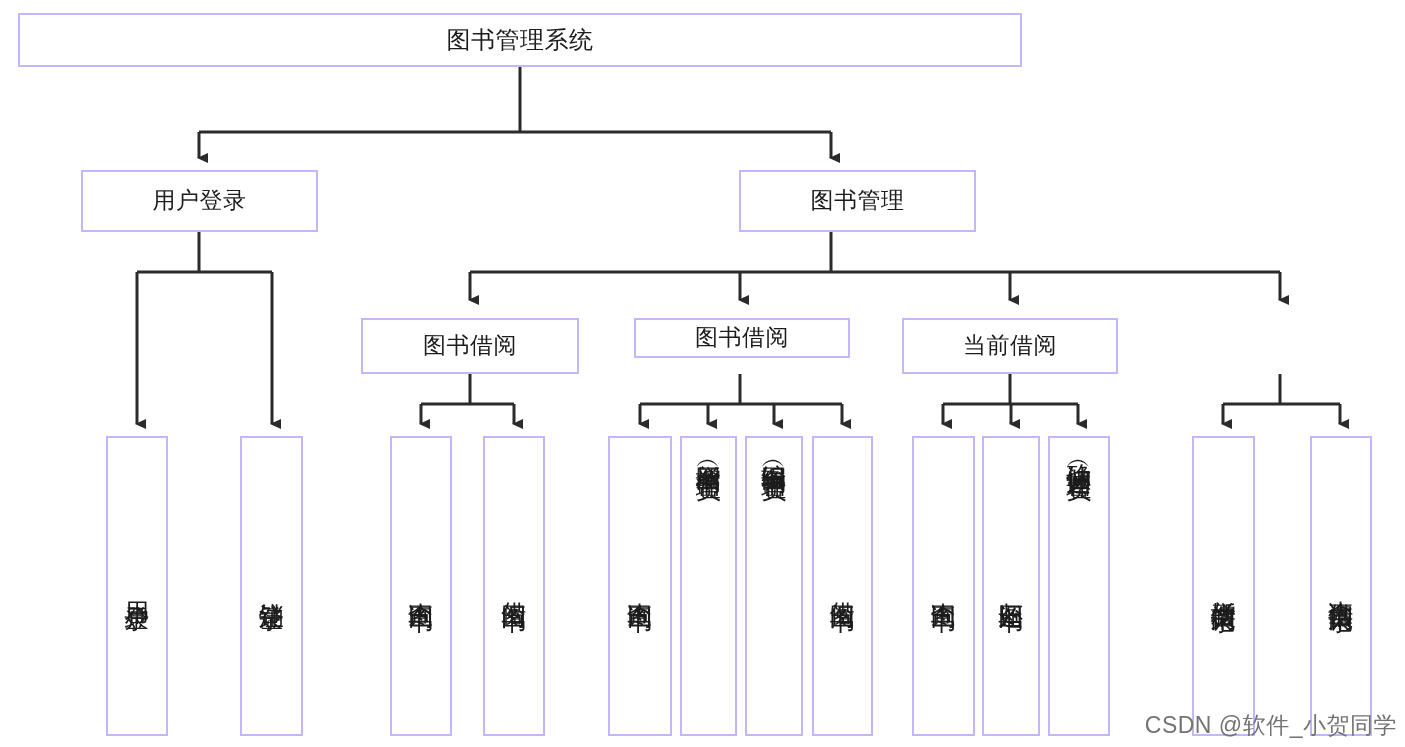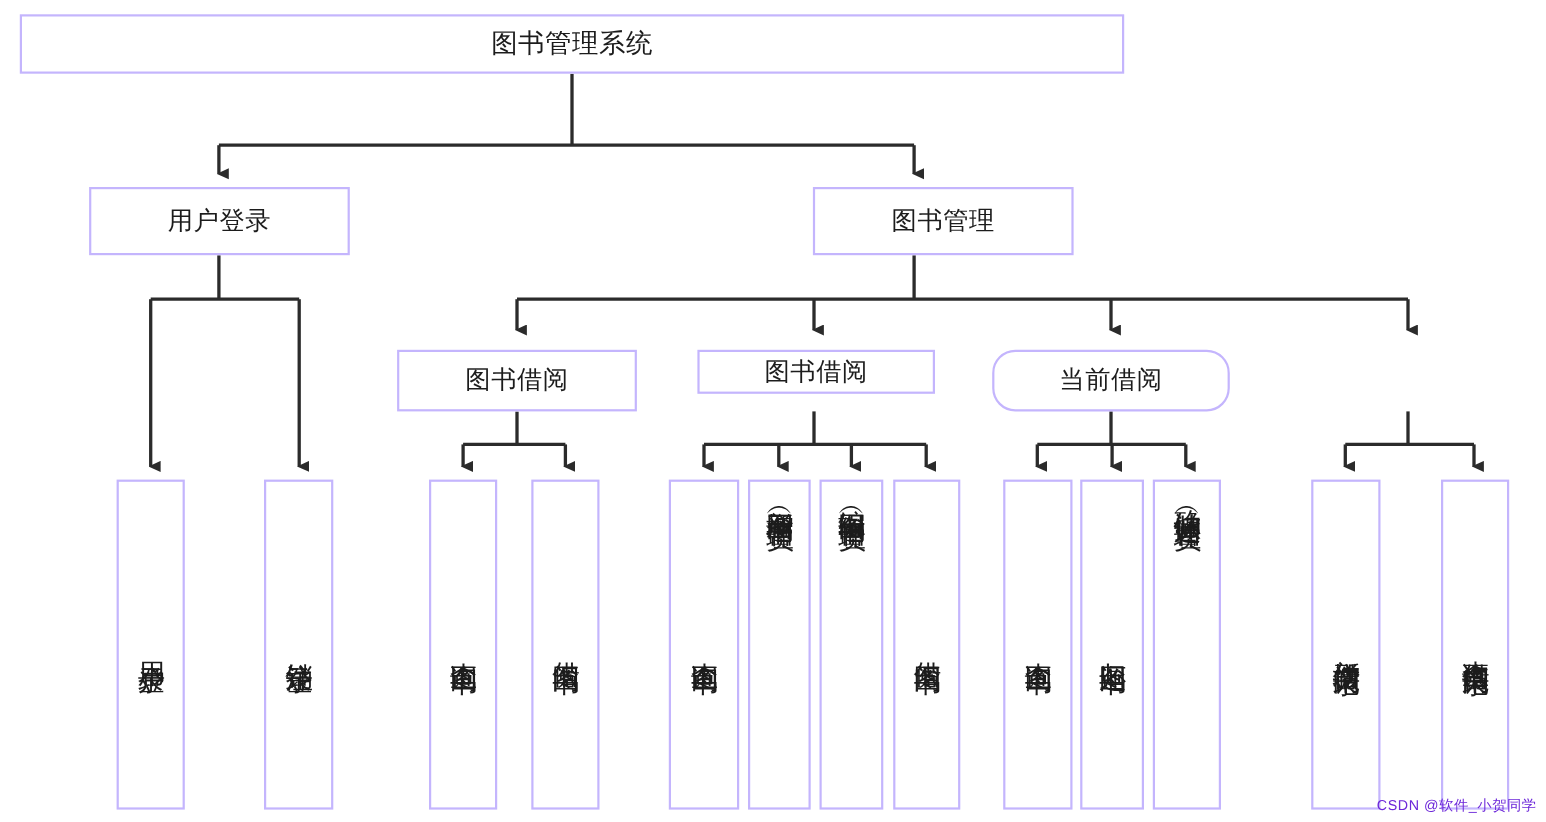--- a/index.html
+++ b/index.html
@@ -65,22 +65,22 @@
   }
   
   .node.vert.centered {
     align-items: center;
     padding-top: 0;
   }
   #watermark {
     position: absolute;
     right: 8px;
     bottom: 6px;
-    font-size: 13px;
-    color: #6d28d9;
+    font-size: 23px;
+    color: #737373;
     white-space: nowrap;
     letter-spacing: 0.5px;
   }
 </style>
 </head>
 <body>
 
 <div id="diagram-root">
 
   <svg id="edge-layer" viewBox="0 0 1405 747" width="1405" height="747" xmlns="http://www.w3.org/2000/svg">
@@ -144,21 +144,21 @@
   <div class="node horiz" style="left:711px; top:170px; width:237px; height:62px;margin-left:28px;">
     <span class="label">图书管理</span>
   </div>
 
   <div class="node horiz" style="left:361px; top:318px; width:218px; height:56px;">
     <span class="label">图书借阅</span>
   </div>
   <div class="node horiz" style="left:634px; top:318px; width:216px; height:40px;">
     <span class="label">图书借阅</span>
   </div>
-  <div class="node horiz" style="left:902px; top:318px; width:216px; height:56px;border-radius:21px;">
+  <div class="node horiz" style="left:902px; top:318px; width:216px; height:56px;">
     <span class="label">当前借阅</span>
   </div>
 
   <div class="node vert centered" style="left:106px; top:436px; width:62px; height:300px;">
     <span class="label">用户登录</span>
   </div>
   <div class="node vert centered" style="left:240px; top:436px; width:63px; height:300px;">
     <span class="label">注销登录</span>
   </div>
 

